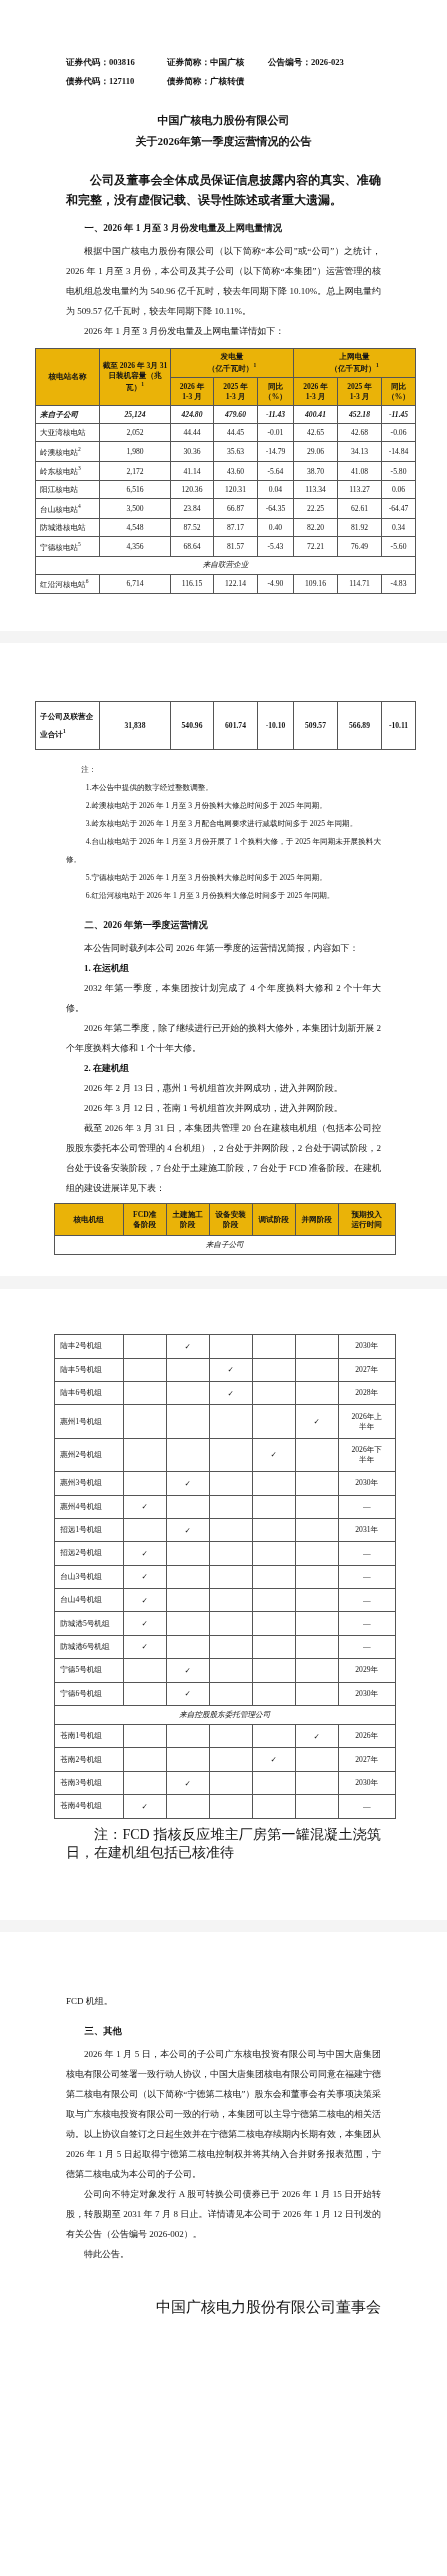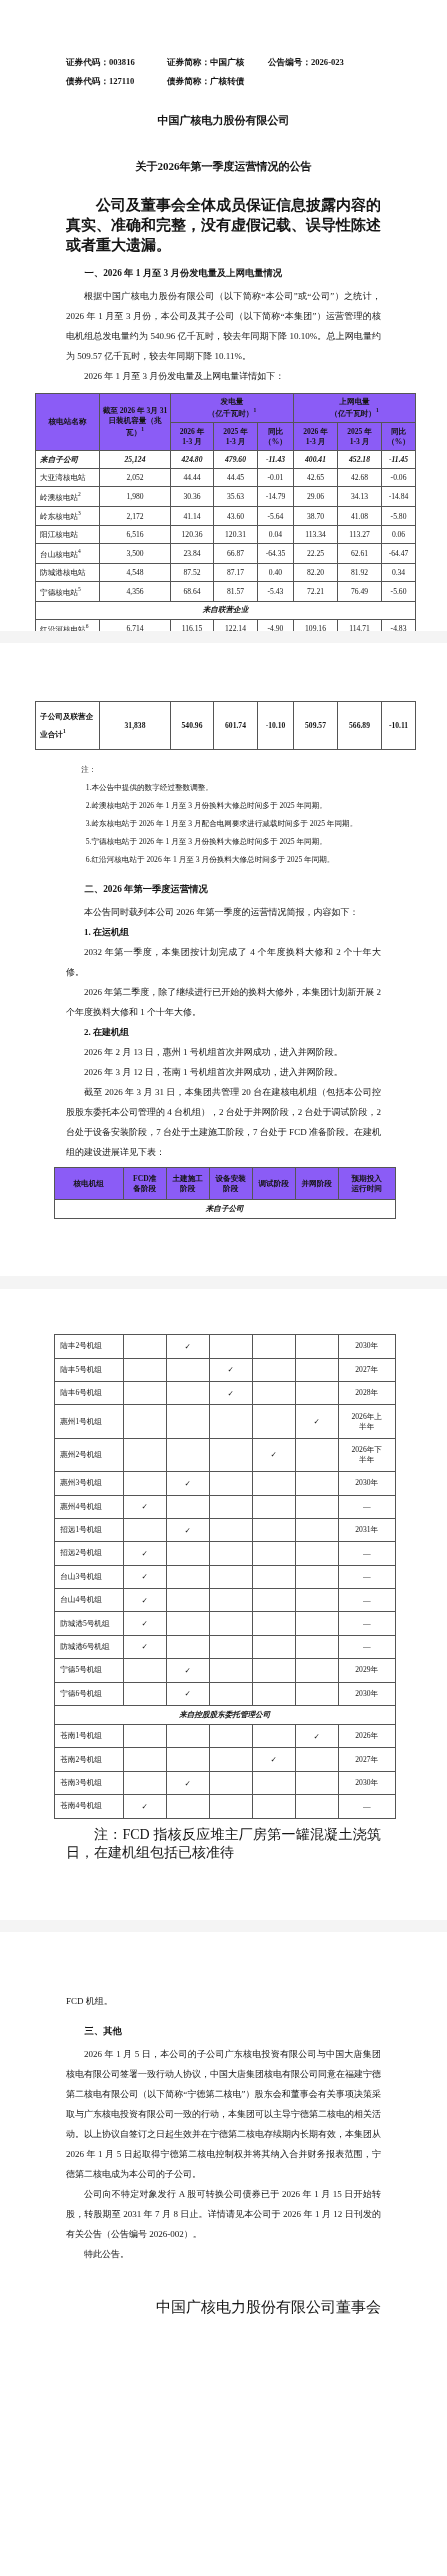--- a/index.html
+++ b/index.html
@@ -14,49 +14,49 @@
   #page1 { height: 631px; padding: 53px 35px 0; }
   #page2 { height: 633px; padding: 54px 35px 0; }
   #page3 { height: 631px; padding: 40px 35px 0; }
   #page4 { height: 644px; padding: 59px 35px 0; }
   .page-sep { height: 12.4px; background: #f4f4f4; }
 
   .meta-row { display: flex; margin: 0 31px; font-weight: bold; font-size: 8.6px; line-height: 18.7px; }
   .meta-row .seg { width: 101px; white-space: nowrap; }
   .meta-row .seg:last-child { width: auto; }
 
-  .doc-title { text-align: center; font-weight: bold; font-size: 11px; line-height: 21px; margin-top: 25px; }
+  .doc-title { text-align: center; font-weight: bold; font-size: 11px; line-height: 21px; }
   .doc-title.first { margin-top: 19.4px; }
 
-  .declaration { margin: 18px 31px 0; font-weight: bold; font-size: 15px; line-height: 20px; text-align: justify; text-indent: 2em; }
+  .declaration { margin: 18px 31px 0; font-weight: bold; font-size: 12px; line-height: 20px; text-align: justify; text-indent: 2em; }
 
   .sec-heading { margin: 8.3px 31px 2.8px; font-weight: bold; font-size: 9.3px; line-height: 20px; text-indent: 2em; }
   .sub-heading { margin: 0 31px; font-weight: bold; font-size: 9px; line-height: 20px; text-indent: 2em; }
 
   p.body { margin: 0 31px; font-size: 9px; line-height: 20px; text-align: justify; text-indent: 2em; }
   p.body.noindent { text-indent: 0; }
 
   .notes-label { margin: 11px 31px 0; font-size: 7.6px; line-height: 18px; text-indent: 2em; }
   p.note { margin: 0 31px; font-size: 7.6px; line-height: 18px; text-align: justify; text-indent: 2.6em; }
 
   table.t { border-collapse: collapse; table-layout: fixed; border: 1.4px solid #333; }
   table.t th, table.t td {
     border: 0.7px solid #555;
     font-size: 7.6px;
     text-align: center;
     vertical-align: middle;
     padding: 3.5px 1.4px;
   }
-  table.t th { background: #8b5cf6; font-weight: bold; }
+  table.t th { background: #eab308; font-weight: bold; }
   table.t th .wrap, table.t td.c-time { white-space: pre-line; }
 
   table.power { width: 378px; margin-top: 7px; }
   table.power td.c-name { text-align: left; padding-left: 4.1px; }
   tr.em td { font-weight: bold; font-style: italic; }
-  td.grp { text-align: left; font-weight: bold; font-style: italic; padding-left: 4.1px; }
+  td.grp { text-align: left; font-weight: normal; font-style: italic; padding-left: 4.1px; }
   table.power-frag { width: 378px; margin-top: 4.1px; }
   table.power-frag td { font-weight: bold; padding-top: 7.6px; padding-bottom: 7.6px; }
   table.power-frag td.c-name { text-align: left; padding-left: 4.1px; line-height: 14px; }
 
   table.con { width: 341px; margin: 5.5px 18.7px 0; }
   table.con th { padding: 5.5px 1.4px; }
   table.con td { padding: 6.2px 1.4px; }
   table.con td.c-unit { text-align: left; padding-left: 5.5px; }
   table.con td.grp { padding-top: 4.1px; padding-bottom: 4.1px; }
 
@@ -253,20 +253,21 @@
           <td>566.89</td>
           <td>-10.11</td>
         </tr>
       </tbody>
     </table>
 
     <div class="notes-label">注：</div>
     <p class="note">1.本公告中提供的数字经过整数调整。</p>
     <p class="note">2.岭澳核电站于 2026 年 1 月至 3 月份换料大修总时间多于 2025 年同期。</p>
     <p class="note">3.岭东核电站于 2026 年 1 月至 3 月配合电网要求进行减载时间多于 2025 年同期。</p>
+    <p class="note">4.台山核电站于 2026 年 1 月至 3 月份开展了 1 个换料大修，于 2025 年同期未开展换料大修。</p>
     <p class="note">5.宁德核电站于 2026 年 1 月至 3 月份换料大修总时间多于 2025 年同期。</p>
     <p class="note">6.红沿河核电站于 2026 年 1 月至 3 月份换料大修总时间多于 2025 年同期。</p>
 
     <div class="sec-heading mt14">二、2026 年第一季度运营情况</div>
     <p class="body">本公告同时载列本公司 2026 年第一季度的运营情况简报，内容如下：</p>
     <div class="sub-heading">1. 在运机组</div>
     <p class="body">2032 年第一季度，本集团按计划完成了 4 个年度换料大修和 2 个十年大修。</p>
     <p class="body">2026 年第二季度，除了继续进行已开始的换料大修外，本集团计划新开展 2 个年度换料大修和 1 个十年大修。</p>
     <div class="sub-heading">2. 在建机组</div>
     <p class="body">2026 年 2 月 13 日，惠州 1 号机组首次并网成功，进入并网阶段。</p>

